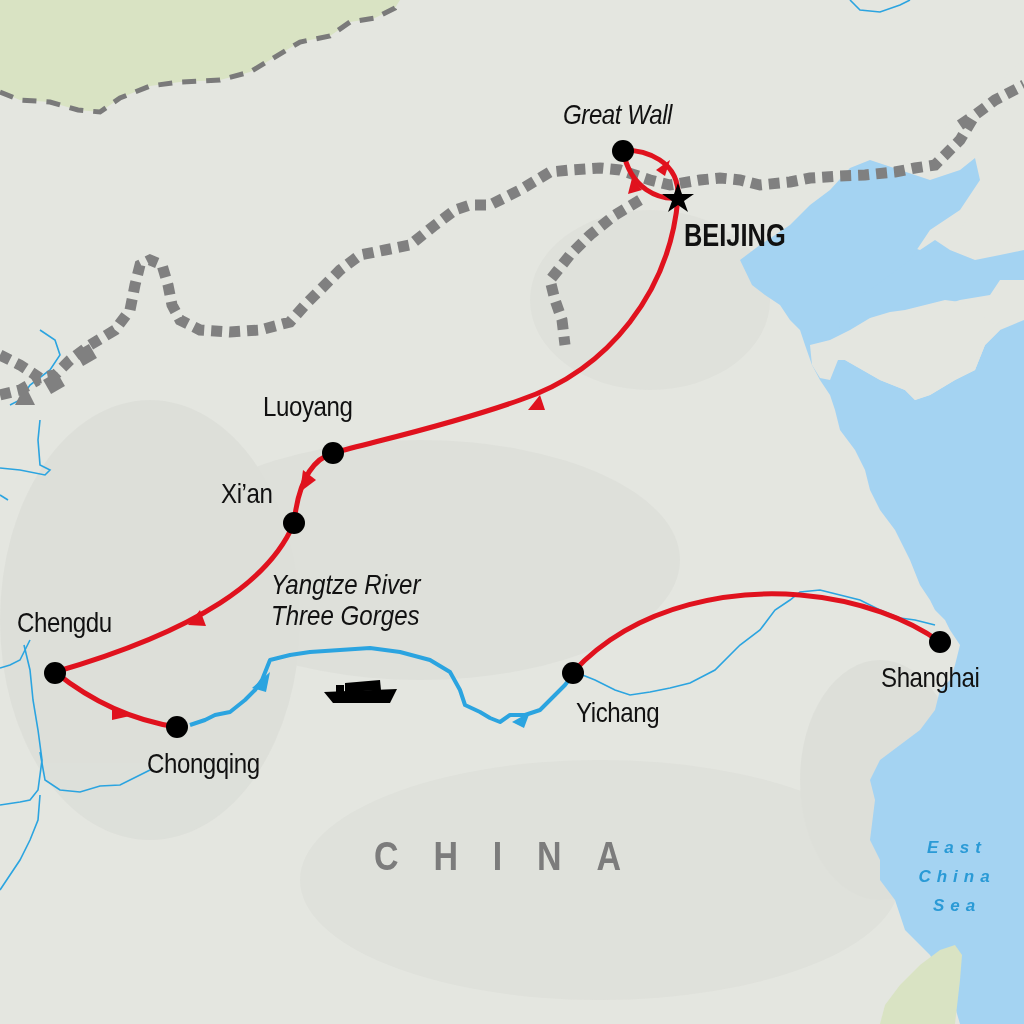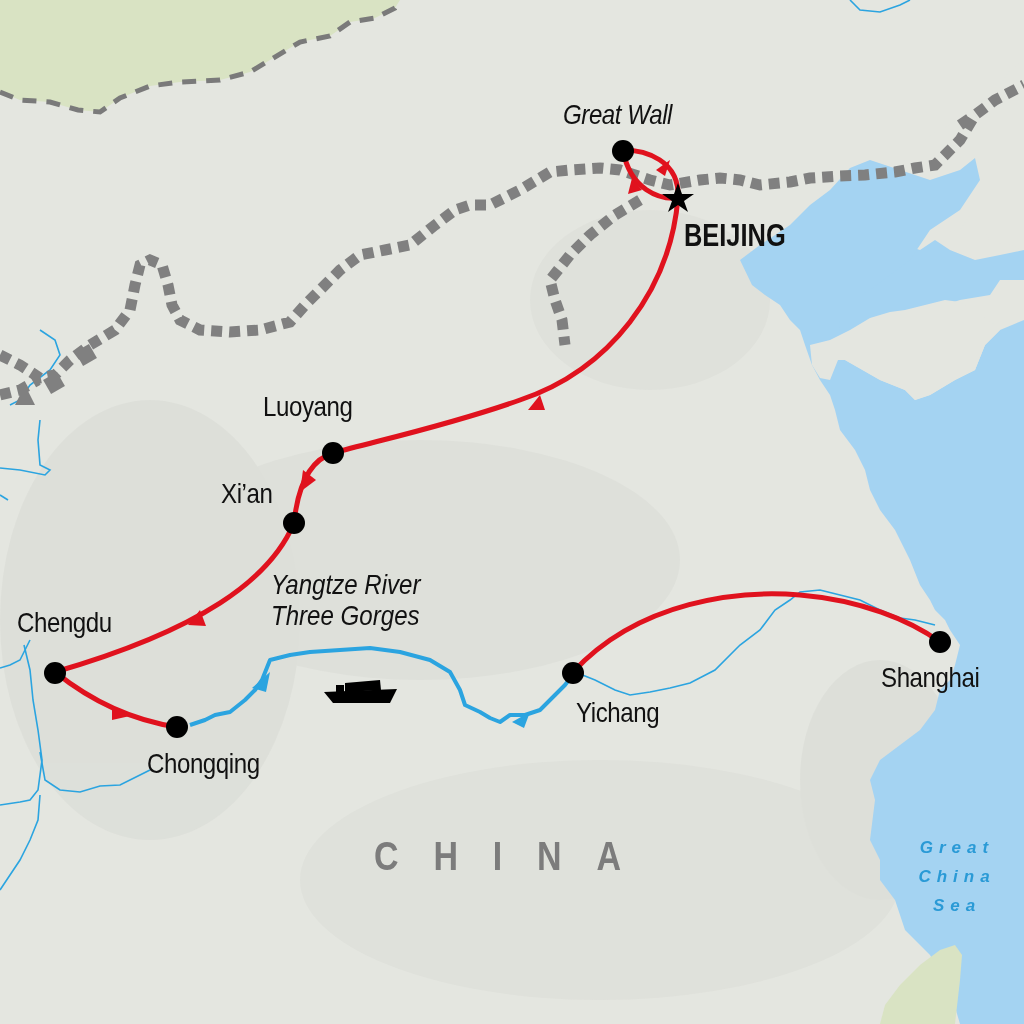--- a/index.html
+++ b/index.html
@@ -121,17 +121,17 @@
   <div class="lbl twoline italic" style="left:271px; top:569px;">
     <div>Yangtze River</div>
     <div>Three Gorges</div>
   </div>
   <div class="lbl city" style="left:17px; top:609px;">Chengdu</div>
   <div class="lbl city" style="left:147px; top:750px;">Chongqing</div>
   <div class="lbl city" style="left:576px; top:699px;">Yichang</div>
   <div class="lbl city" style="left:881px; top:664px;">Shanghai</div>
   <div class="lbl country" style="left:374px; top:836px;">CHINA</div>
   <div class="lbl sea" style="left:912px; top:833px; width:90px;">
-    <div>Great</div>
+    <div>East</div>
     <div>China</div>
     <div>Sea</div>
   </div>
 </div>
 
 </body></html>

